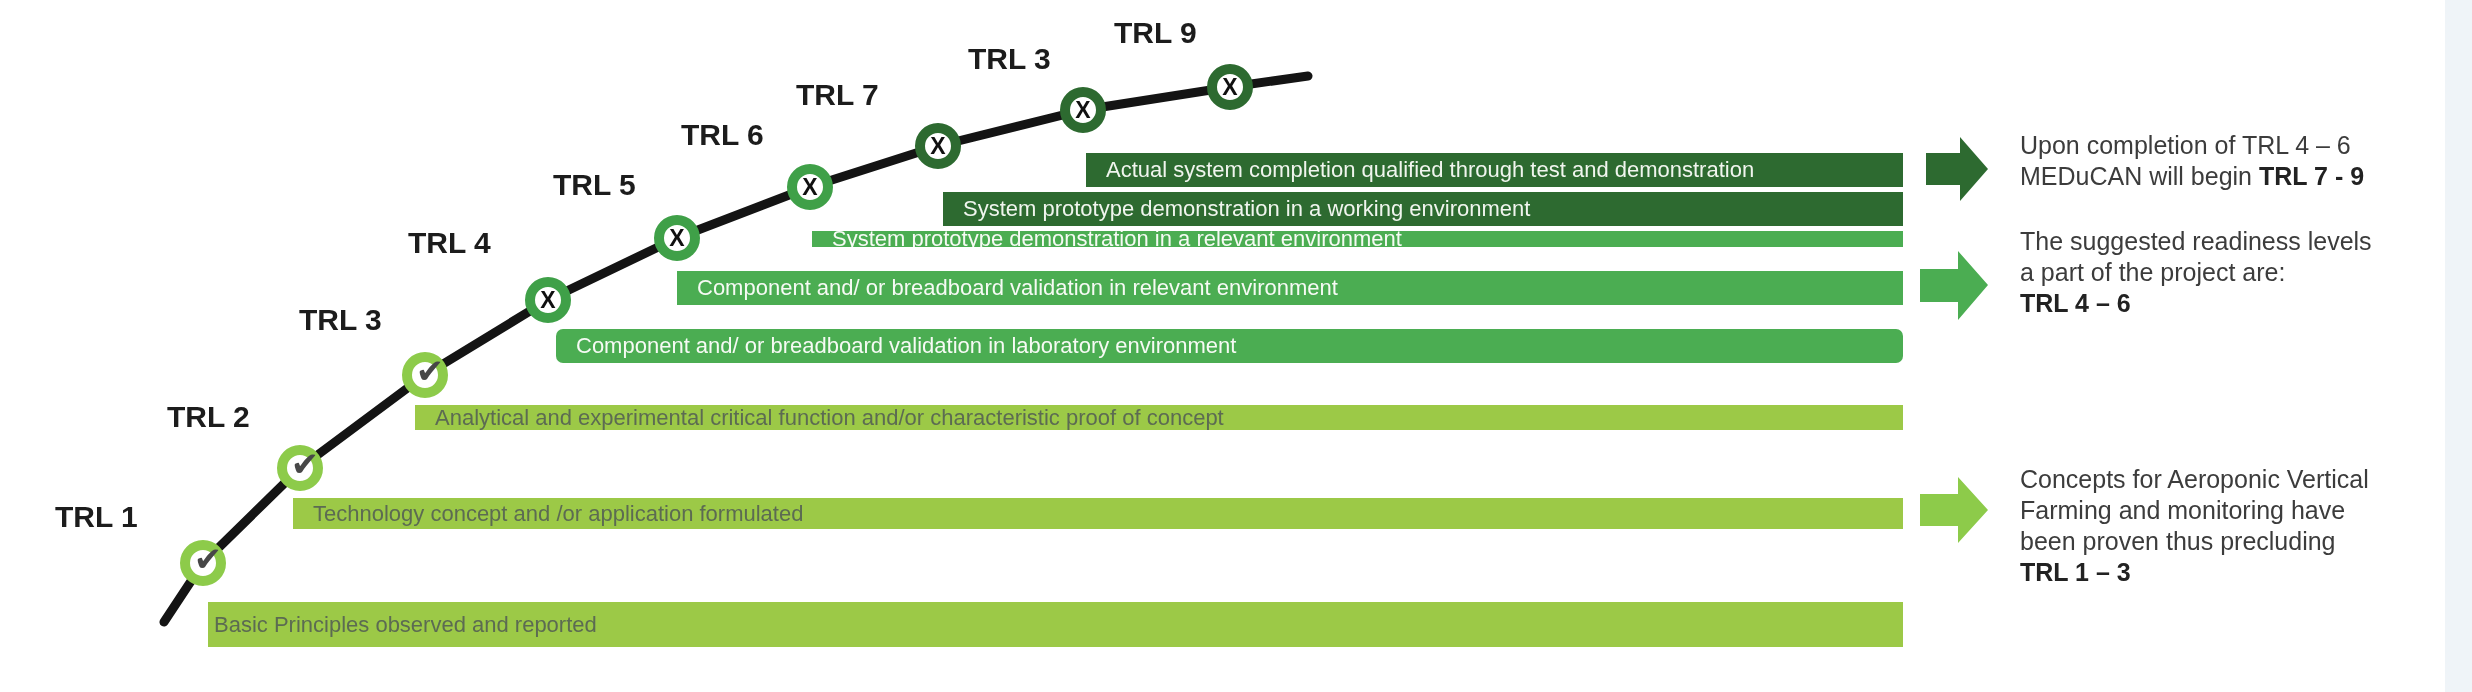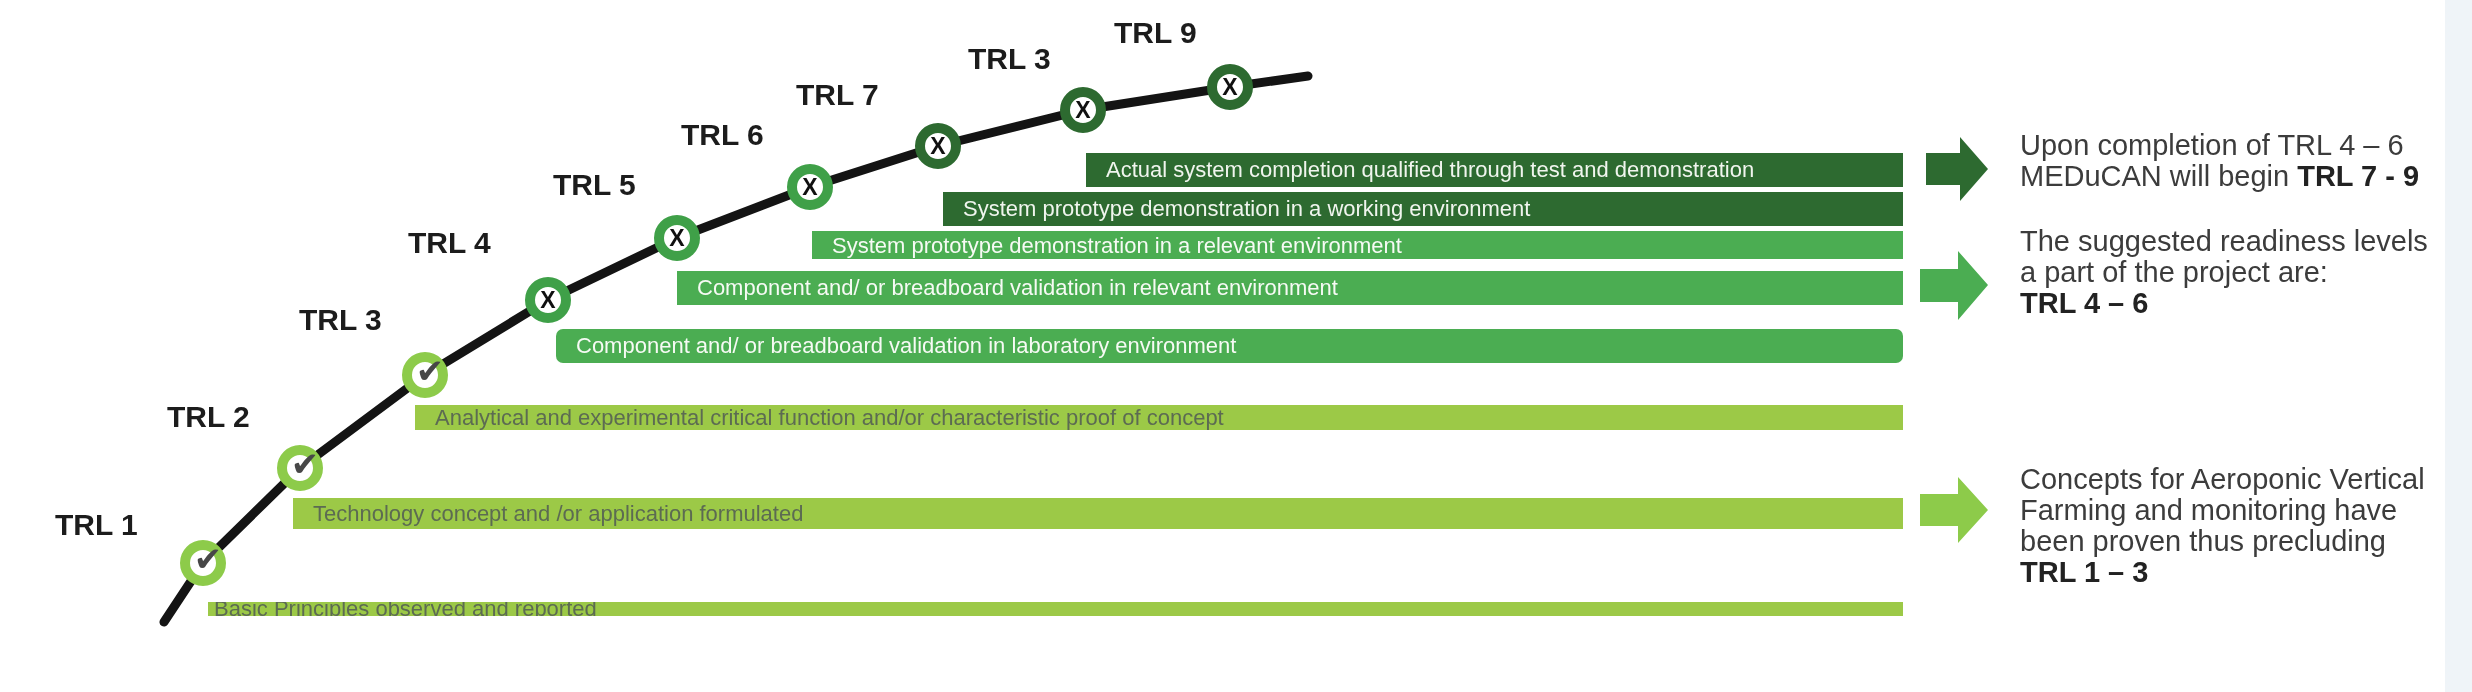--- a/index.html
+++ b/index.html
@@ -39,41 +39,41 @@
   .marker.light{border:10px solid #8dcb4a;}
   .marker.mid{border:10px solid #3fa048;}
   .marker.dark{border:10px solid #2d6a30;}
   .marker .glyph-x{font-size:23px;font-weight:bold;color:#101010;line-height:1;}
   .marker .glyph-check{font-size:34px;color:#474747;line-height:1;margin:-8px -10px 0 0;}
   
   .block-arrow{position:absolute;z-index:3;}
   
   .callout{
     position:absolute;z-index:3;left:2020px;
-    font-size:29px;line-height:31px;color:#3c3c3c;
+    font-size:25px;line-height:31px;color:#3c3c3c;
     white-space:nowrap;
   }
   .callout strong{color:#222222;}
   
   #page-edge-strip{
     position:absolute;z-index:1;
     left:2445px;top:0;width:27px;height:692px;
     background:#eff4f8;
   }
 </style>
 </head>
 <body>
 
 <div id="stage">
 
   <svg id="curve-svg" width="2472" height="692" viewBox="0 0 2472 692">
     <polyline points="164,622 203,563 300,468 425,375 548,300 677,238 810,187 938,146 1083,110 1230,87 1308,76" fill="none" stroke="#141414" stroke-width="9" stroke-linecap="round" stroke-linejoin="round"></polyline>
   </svg>
 
-  <div class="trl-label" style="left:55px;top:500px;margin-top:8px;">TRL 1</div>
+  <div class="trl-label" style="left:55px;top:500px;">TRL 1</div>
   <div class="trl-label" style="left:167px;top:400px;">TRL 2</div>
   <div class="trl-label" style="left:299px;top:303px;">TRL 3</div>
   <div class="trl-label" style="left:408px;top:226px;">TRL 4</div>
   <div class="trl-label" style="left:553px;top:168px;">TRL 5</div>
   <div class="trl-label" style="left:681px;top:118px;">TRL 6</div>
   <div class="trl-label" style="left:796px;top:78px;">TRL 7</div>
   <div class="trl-label" style="left:968px;top:42px;">TRL 3</div>
   <div class="trl-label" style="left:1114px;top:16px;">TRL 9</div>
 
   <div class="marker light" style="left:180px;top:540px;">
@@ -103,36 +103,36 @@
   <div class="marker dark" style="left:1207px;top:64px;">
       <span class="glyph-x">X</span>
     </div>
 
   <div class="bar dark" style="left:1086px;top:153px;width:817px;height:34px;">
       <span>Actual system completion qualified through test and demonstration</span>
     </div>
   <div class="bar dark" style="left:943px;top:192px;width:960px;height:34px;">
       <span>System prototype demonstration in a working environment</span>
     </div>
-  <div class="bar mid" style="left:812px;top:231px;width:1091px;height:28px;align-items:flex-end;">
+  <div class="bar mid" style="left:812px;top:231px;width:1091px;height:16px;">
       <span>System prototype demonstration in a relevant environment</span>
     </div>
   <div class="bar mid" style="left:677px;top:271px;width:1226px;height:34px;">
       <span>Component and/ or breadboard validation in relevant environment</span>
     </div>
   <div class="bar mid" style="left:556px;top:329px;width:1347px;height:34px;border-radius:7px;">
       <span>Component and/ or breadboard validation in laboratory environment</span>
     </div>
   <div class="bar light" style="left:415px;top:405px;width:1488px;height:25px;">
       <span>Analytical and experimental critical function and/or characteristic proof of concept</span>
     </div>
   <div class="bar light" style="left:293px;top:498px;width:1610px;height:31px;">
       <span>Technology concept and /or application formulated</span>
     </div>
-  <div class="bar light" style="left:208px;top:602px;width:1695px;height:14px;padding-left:6px;">
+  <div class="bar light" style="left:208px;top:602px;width:1695px;height:45px;padding-left:6px;">
       <span>Basic Principles observed and reported</span>
     </div>
 
   <svg class="block-arrow" style="left:1926px;top:137px;" width="62" height="64" viewBox="0 0 62 64">
     <polygon points="0,16 34,16 34,0 62,32 34,64 34,48 0,48" fill="#2d6a30"></polygon>
   </svg>
   <svg class="block-arrow" style="left:1920px;top:251px;" width="68" height="69" viewBox="0 0 68 69">
     <polygon points="0,18 38,18 38,0 68,34 38,69 38,51 0,51" fill="#4bad52"></polygon>
   </svg>
   <svg class="block-arrow" style="left:1920px;top:477px;" width="68" height="66" viewBox="0 0 68 66">

